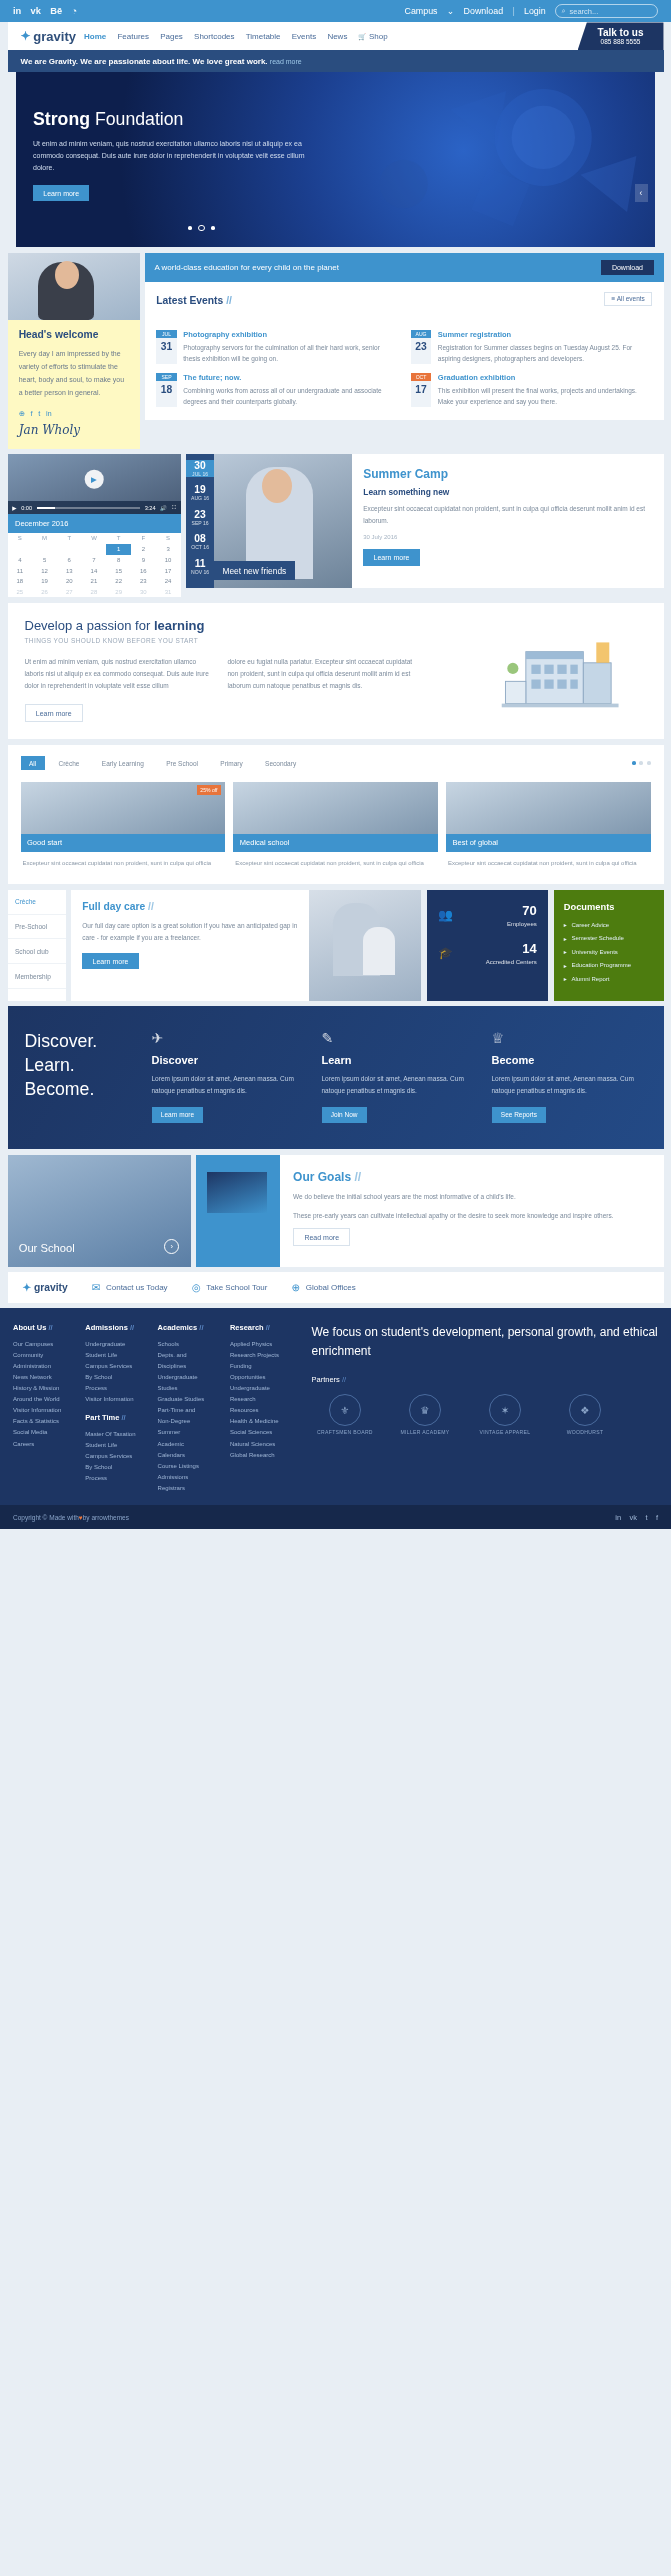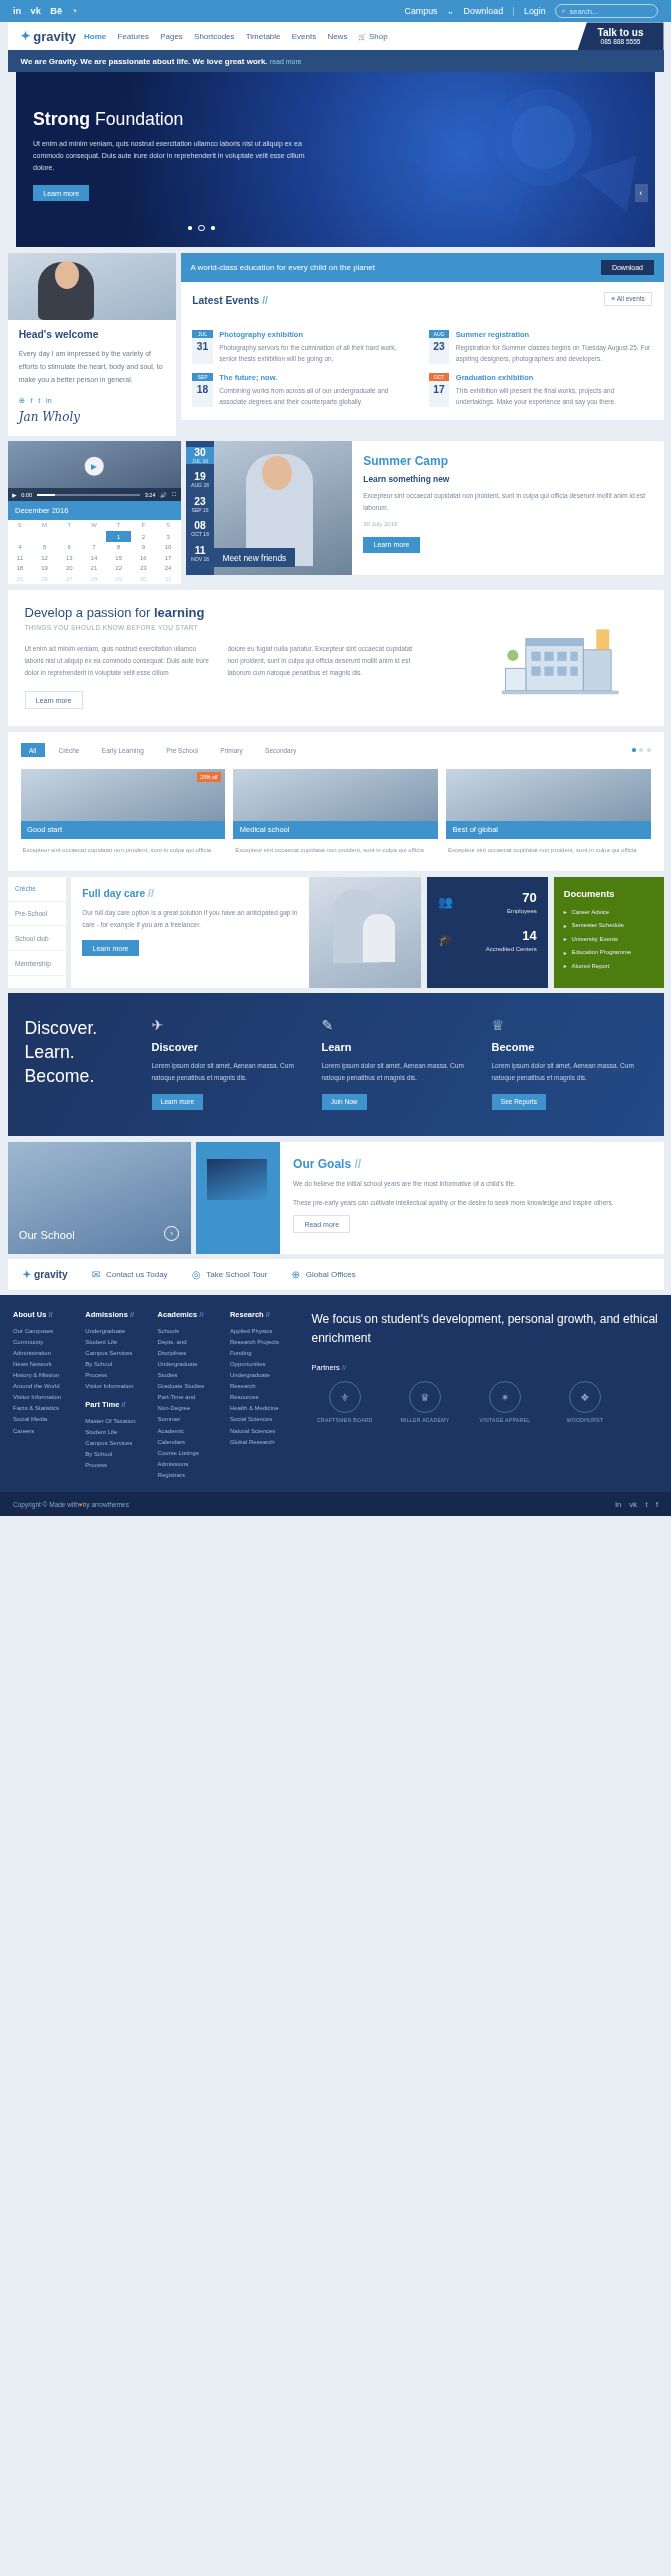--- a/index.html
+++ b/index.html
@@ -50,21 +50,21 @@
   .heroTxt p{ font-size:7px; line-height:1.75; color:#d3dff0; margin-bottom:10.3px; }
   .btnL{ display:inline-block; background:#3e93cd; color:#fff; font-size:7px; padding:4.7px 10.3px; cursor:pointer;}
   .dots{ position:absolute; left:172px; bottom:16px; display:flex; gap:6.5px; align-items:center;}
   .dots i{ width:3.7px;height:3.7px;border-radius:50%;background:#fff;display:block;}
   .dots i.on{ width:6.5px;height:6.5px;background:transparent;border:1.1px solid #fff; }
   .arrowbtn{ position:absolute; right:7.5px; bottom:45px; width:13px;height:18.6px;background:rgba(255,255,255,.18);
     color:#fff; font-size:8.4px; display:flex;align-items:center;justify-content:center;}
 
   
   .row1{ display:flex; margin:5.6px 7.5px 0 7.5px; gap:5.6px; align-items:flex-start;}
-  .welcome{ width:168px; background:#ffffff; }
+  .welcome{ width:132px; background:#fef9c3; }
   .welcome .ph{ height:67px; background:linear-gradient(160deg,#cfd9e4,#9fb4c9); position:relative; overflow:hidden;}
   .welcome .ph .face{ position:absolute; left:30px; top:9.3px; width:56px; height:58px; background:#3a3f4a; border-radius:24px 24px 5.6px 5.6px;}
   .welcome .ph .head{ position:absolute; left:47px; top:8.4px; width:24px; height:28px; border-radius:50%; background:#e2b999;}
   .welcome .body{ padding:9.3px 11.2px 11.2px 11.2px; }
   .welcome h3{ font-size:10.3px; color:#2a4d7f; font-weight:bold; margin-bottom:7.5px;}
   .welcome p{ font-size:7px; line-height:1.85; color:#6a7a8c; }
   .wsoc{ display:flex; gap:5.6px; margin-top:9.3px; color:#3e93cd; font-size:7.5px;}
   .sign{ margin-top:5.6px; font-family:"DejaVu Serif",serif; font-style:italic; font-size:12px; color:#2a4d7f;}
 
   .eventsCol{ flex:1; }

